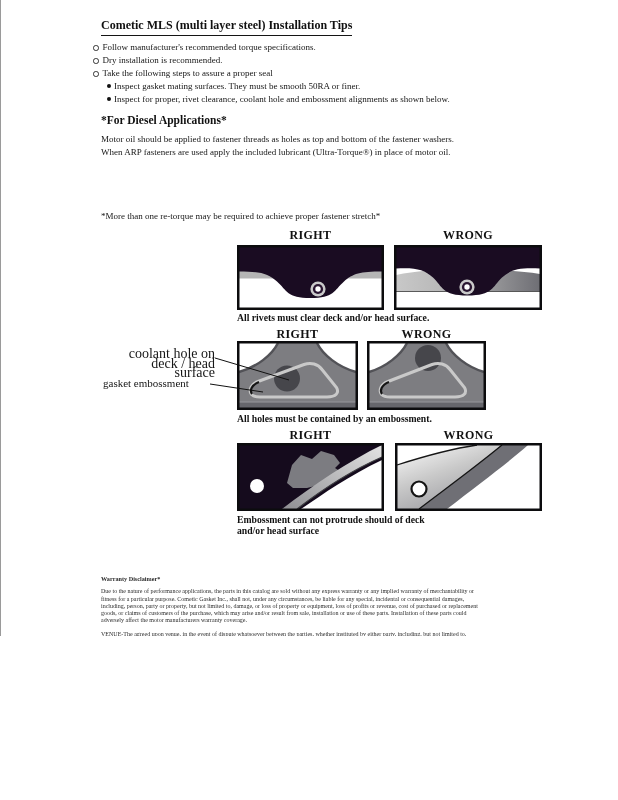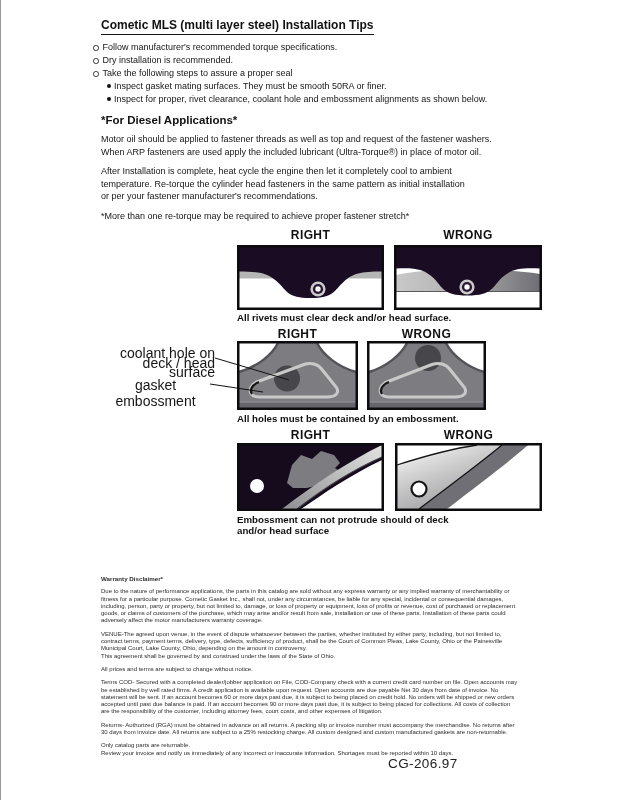--- a/index.html
+++ b/index.html
@@ -1,17 +1,17 @@
 <!DOCTYPE html>
 <html><head>
 <meta charset="utf-8">
 <style>
   html,body{margin:0;padding:0;background:#ffffff;}
-  .page{position:relative;width:618px;height:800px;background:#ffffff;overflow:hidden;
-        font-family:Liberation Sans, sans-serif;color:#1a1a1a;}
+  .page{position:relative;width:618px;height:636px;background:#ffffff;overflow:hidden;
+        font-family:Liberation Serif, serif;color:#1a1a1a;}
   .abs{position:absolute;}
   .scan-edge{position:absolute;left:0;top:0;width:1px;height:800px;background:#9a9a9a;}
 
   .title{left:101px;top:18px;font-size:12px;font-weight:bold;color:#111;
          border-bottom:1.5px solid #141414;padding-bottom:2px;margin:0;display:inline-block;}
 
   .bullets{left:93px;top:41px;width:460px;font-size:9px;line-height:13px;color:#161616;}
   .b-row{display:flex;align-items:flex-start;}
   .b-row.sub{margin-left:14px;}
   .dot-open{width:3.5px;height:3.5px;border:1px solid #333;border-radius:50%;
@@ -27,21 +27,21 @@
 
   .dlabel{font-size:12px;font-weight:bold;letter-spacing:0.4px;text-align:center;color:#111;}
   .caption{font-size:9.7px;font-weight:bold;color:#111;white-space:pre-line;line-height:11px;}
 
   .r1lr{left:237px;top:228px;width:147px;} .r1lw{left:394px;top:228px;width:148px;}
   .r1sr{left:237px;top:245px;} .r1sw{left:394px;top:245px;}
   .r1cap{left:237px;top:312px;}
 
   .annA{left:110px;top:349px;width:105px;text-align:right;font-size:14px;line-height:9.5px;
         white-space:pre-line;color:#161616;}
-  .annB{left:103px;top:377px;width:105px;text-align:center;font-size:14px;color:#161616;}
+  .annB{left:103px;top:377px;width:105px;text-align:left;font-size:11px;color:#161616;}
   .annlines{left:115px;top:336px;z-index:5;}
 
   .r2lr{left:237px;top:327px;width:121px;} .r2lw{left:367px;top:327px;width:119px;}
   .r2sr{left:237px;top:341px;} .r2sw{left:367px;top:341px;}
   .r2cap{left:237px;top:413px;}
 
   .r3lr{left:237px;top:428px;width:147px;} .r3lw{left:395px;top:428px;width:147px;}
   .r3sr{left:237px;top:443px;} .r3sw{left:395px;top:443px;}
   .r3cap{left:237px;top:514px;width:250px;}
 
@@ -76,25 +76,22 @@
       <span class="dot-fill"></span>
       <span>Inspect gasket mating surfaces.  They must be smooth 50RA or finer.</span>
     </div>
     <div class="b-row sub">
       <span class="dot-fill"></span>
       <span>Inspect for proper, rivet clearance, coolant hole and embossment alignments as shown below.</span>
     </div>
   </div>
 
   <div class="abs diesel-h">*For Diesel Applications*</div>
-  <div class="abs para p1">Motor oil should be applied to fastener threads as well as top and request of the fastener washers.
+  <div class="abs para p1">Motor oil should be applied to fastener threads as holes as top and bottom of the fastener washers.
 When ARP fasteners are used apply the included lubricant (Ultra-Torque®) in place of motor oil.</div>
-  <div class="abs para p2">After Installation is complete, heat cycle the engine then let it completely cool to ambient
-temperature. Re-torque the cylinder head fasteners in the same pattern as initial installation
-or per your fastener manufacturer's recommendations.</div>
   <div class="abs para p3">*More than one re-torque may be required to achieve proper fastener stretch*</div>
 
   <div class="abs dlabel r1lr">RIGHT</div>
   <div class="abs dlabel r1lw">WRONG</div>
 
   <svg class="abs r1sr" width="147" height="65" viewBox="0 0 147 65">
     <rect x="0" y="0" width="147" height="65" fill="#ffffff"></rect>
     <rect x="2" y="26" width="143" height="7.5" fill="#b5b5b5"></rect>
     <path d="M2,2 H145 V26.5 C123,26.5 116,28.5 107,36.5 C97,45.5 97,53 73.5,53 C50,53 50,45.5 40,36.5 C31,28.5 24,26.5 2,26.5 Z" fill="#1a0c22"></path>
     <circle cx="81" cy="44" r="7.6" fill="#cacaca"></circle>

